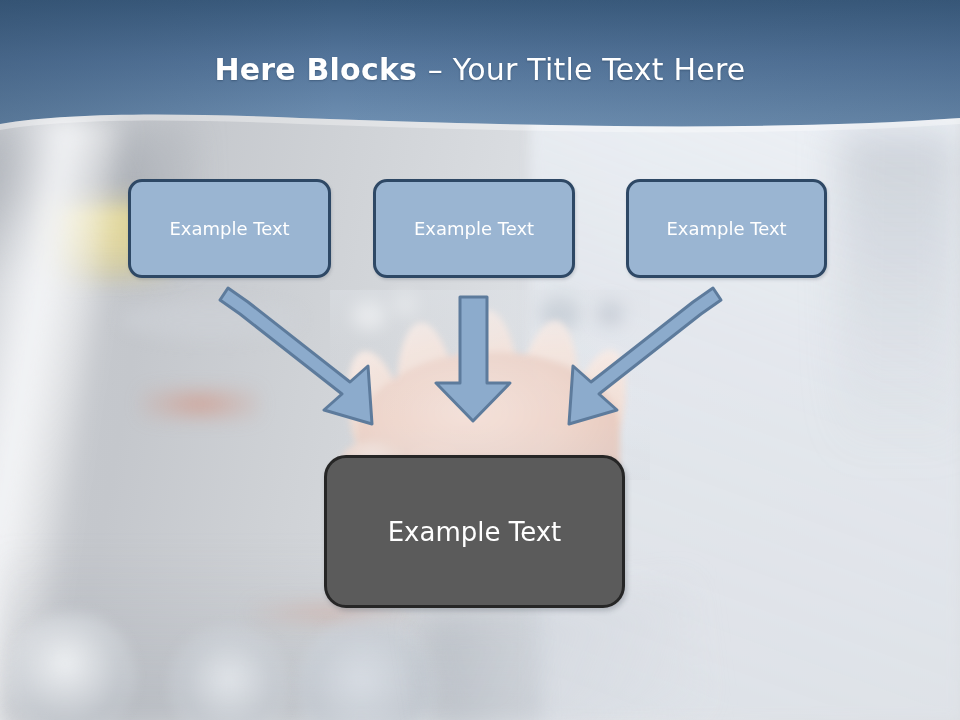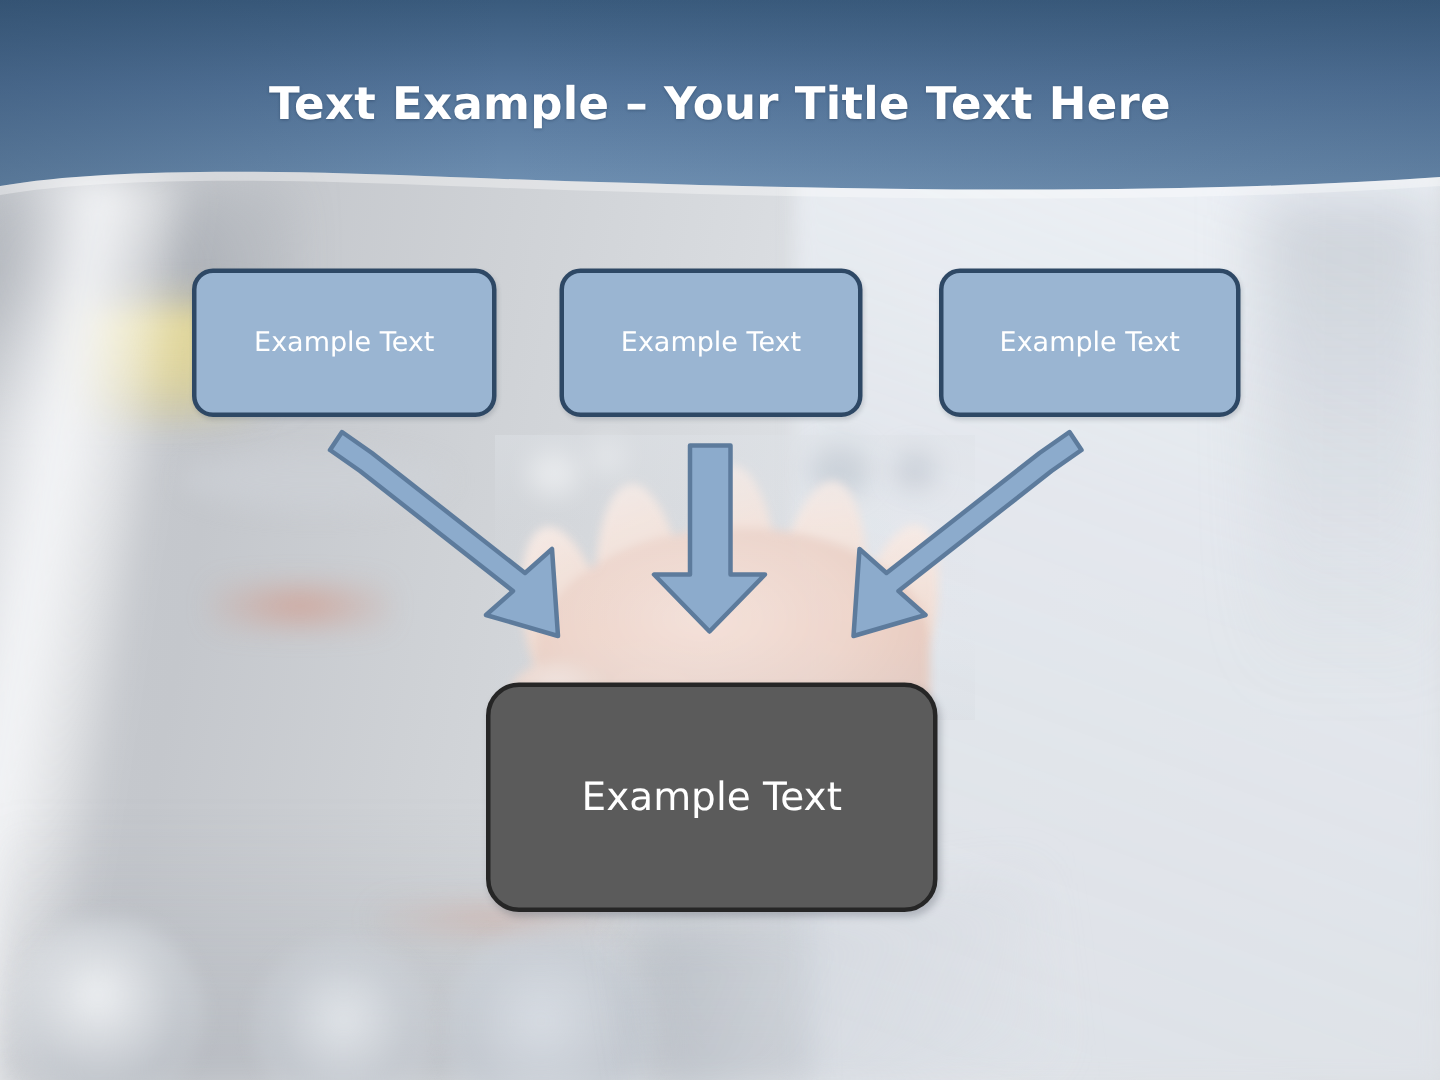--- a/index.html
+++ b/index.html
@@ -188,21 +188,21 @@
     width: 960px;
     text-align: center;
     color: #ffffff;
     font-size: 30px;
     line-height: 38px;
     letter-spacing: 0.2px;
     white-space: nowrap;
     text-shadow: 0 1px 2px rgba(20,40,65,0.35);
   }
   .slide-title .strong { font-weight: bold; }
-  .slide-title .normal { font-weight: bold; }
+  .slide-title .normal { font-weight: normal; }
 
   
   .tbox {
     position: absolute;
     box-sizing: border-box;
     background: #9ab5d2;
     border: 3px solid #2e4865;
     border-radius: 14px;
     display: flex;
     align-items: center;
@@ -292,21 +292,21 @@
           <stop offset="100%" stop-color="rgba(40,66,94,0.18)"></stop>
         </linearGradient>
       </defs>
       <path d="M0,0 L960,0 L960,118 C760,132 520,126 300,118 C180,113 70,112 0,124 Z" fill="url(#hdrGrad)"></path>
       <path d="M0,0 L960,0 L960,118 C760,132 520,126 300,118 C180,113 70,112 0,124 Z" fill="url(#hdrGradH)"></path>
       <path d="M0,124 C70,112 180,113 300,118 C520,126 760,132 960,118 L960,124 C760,138 520,132 300,124 C180,119 70,118 0,130 Z" fill="rgba(255,255,255,0.35)"></path>
     </svg>
   </div>
 
   <div class="slide-title">
-    <span class="strong">Text Example </span><span class="normal">– Your Title Text Here</span>
+    <span class="strong">Here Blocks </span><span class="normal">– Your Title Text Here</span>
   </div>
 
   <svg class="arrows" viewBox="0 0 960 720" xmlns="http://www.w3.org/2000/svg">
 
     <g>
       <polygon points="228,288 248,302 350,382 368,366 372,424 324,410 342,394 240,314 220,300" fill="#8cabcc" stroke="#5d7b9c" stroke-width="3" stroke-linejoin="round"></polygon>
     </g>
 
     <g>
       <polygon points="460,297 487,297 487,383 510,383 473,421 436,383 460,383" fill="#8cabcc" stroke="#5d7b9c" stroke-width="3" stroke-linejoin="round"></polygon>

